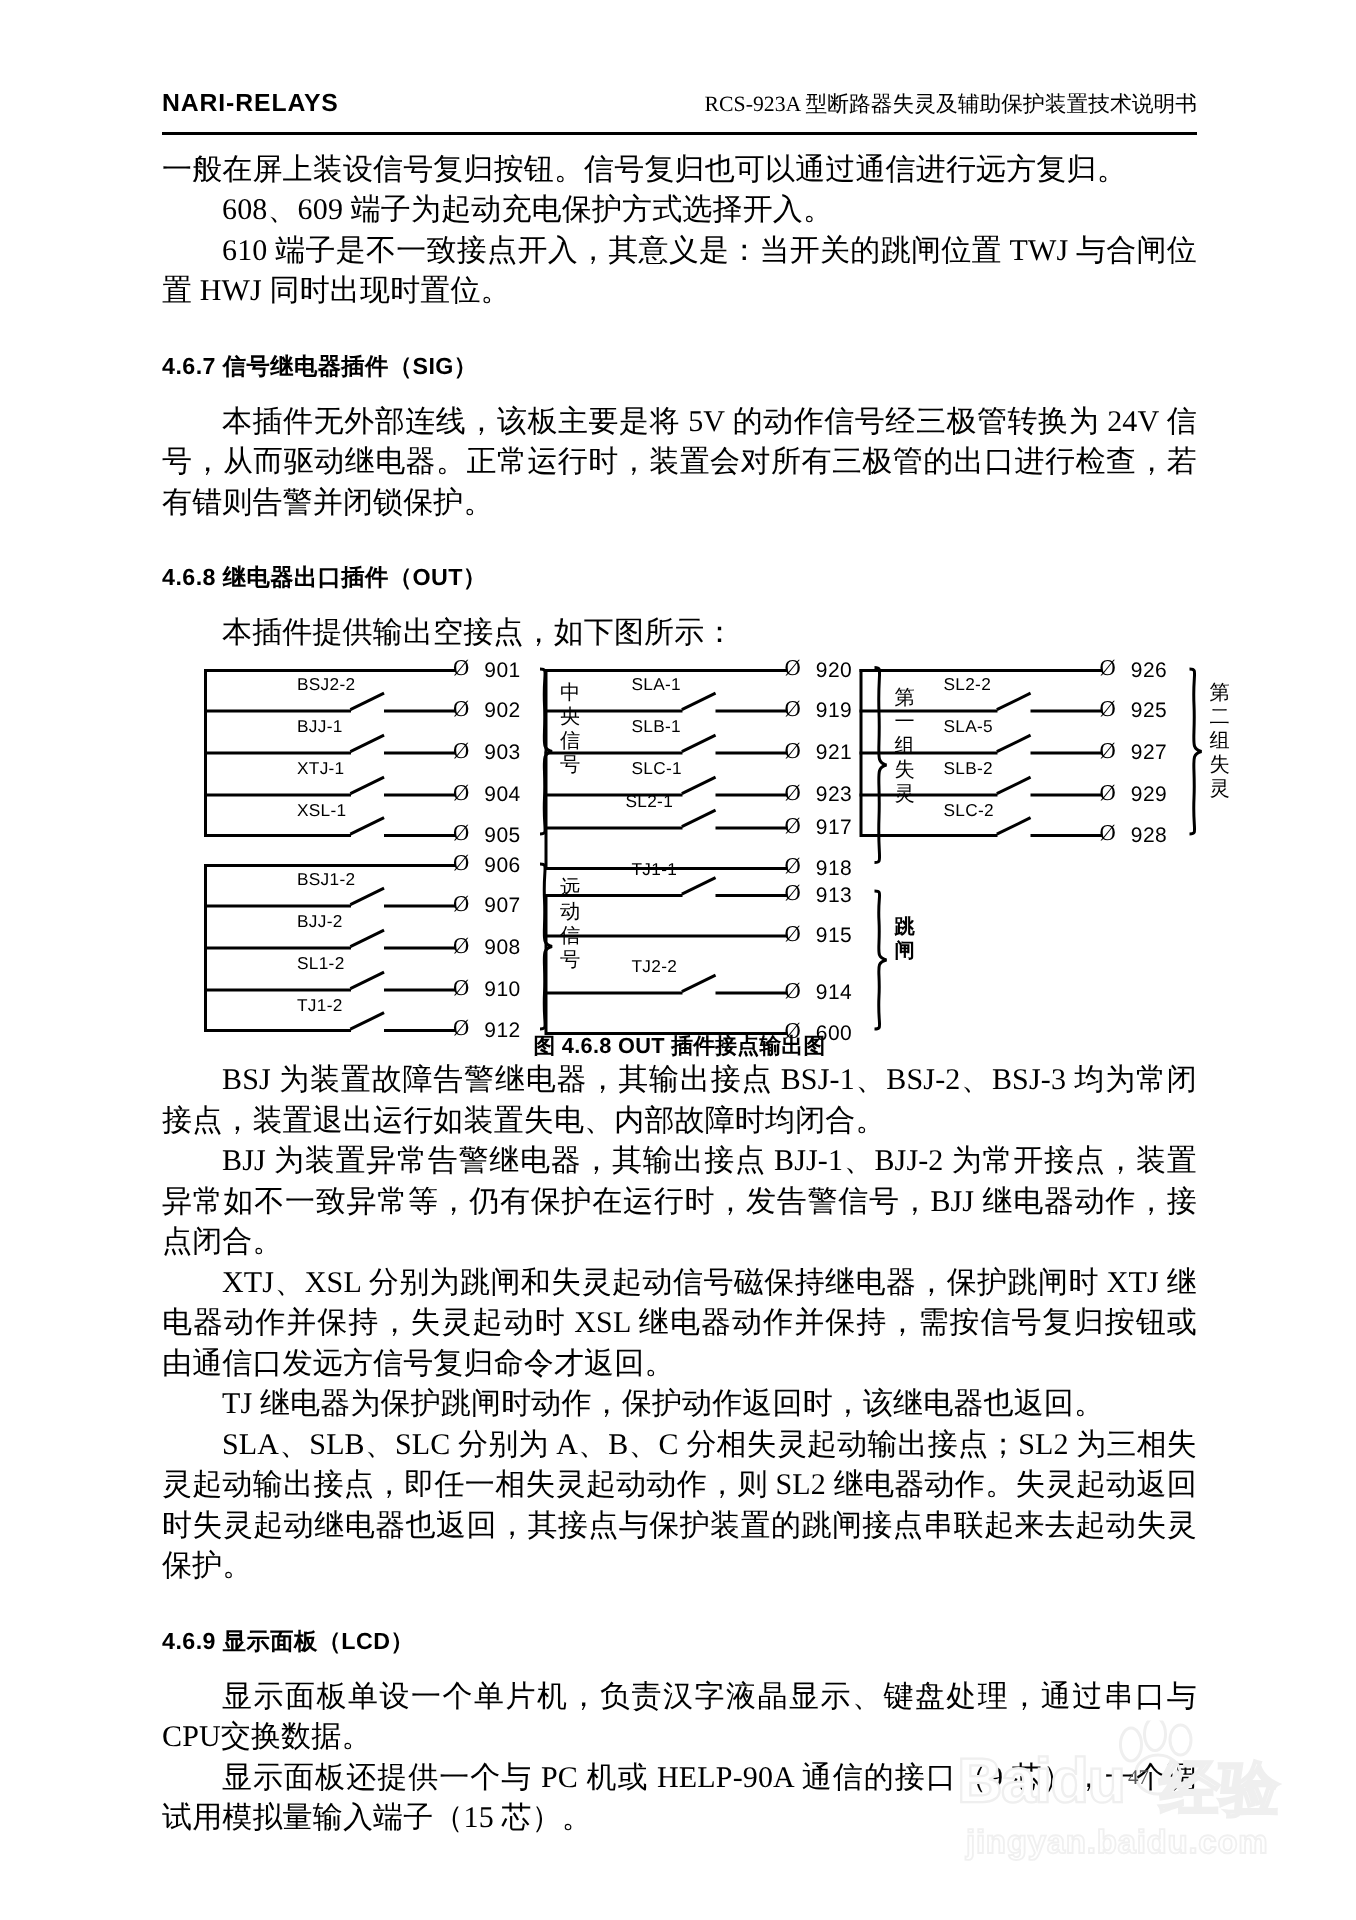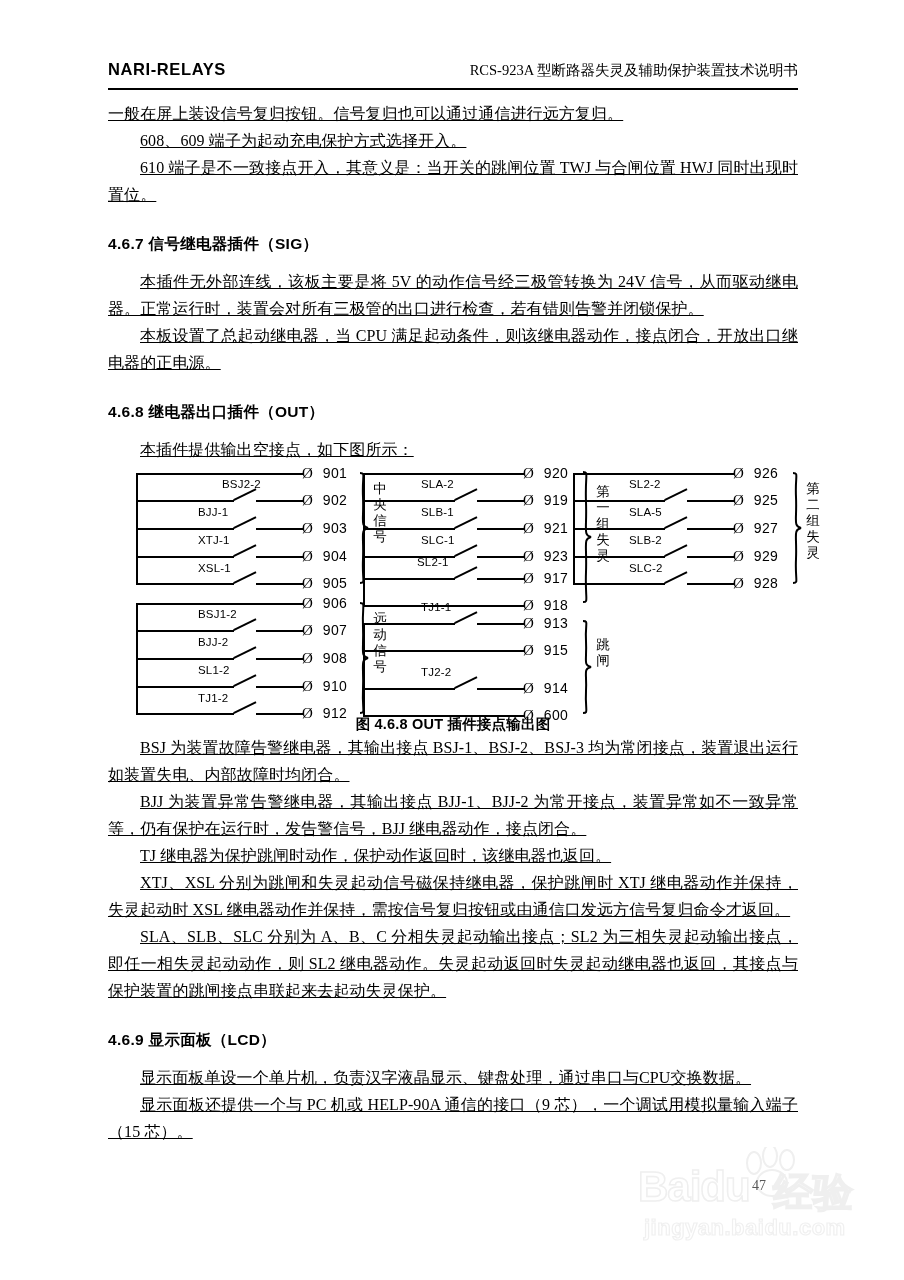--- a/index.html
+++ b/index.html
@@ -53,26 +53,25 @@
 
   
   .content {
     position: absolute;
     left: 108px;
     top: 100px;
     width: 690px;
   }
   p.para {
     margin: 0;
-    font-size: 16px;
+    font-size: 20px;
     line-height: 27px;
     text-align: justify;
     text-justify: inter-ideograph;
     letter-spacing: 0.1px;
-    text-decoration: underline;
   }
   p.indent { text-indent: 2em; }
   h3.sec {
     margin: 0;
     font-family: "Liberation Sans", "DejaVu Sans", sans-serif;
     font-size: 15.5px;
     font-weight: bold;
     letter-spacing: 0.3px;
   }
   .sp-sec-before { height: 26px; }
@@ -232,21 +231,20 @@
 
     <p class="para">一般在屏上装设信号复归按钮。信号复归也可以通过通信进行远方复归。</p>
     <p class="para indent">608、609 端子为起动充电保护方式选择开入。</p>
     <p class="para indent">610 端子是不一致接点开入，其意义是：当开关的跳闸位置 TWJ 与合闸位置 HWJ 同时出现时置位。</p>
 
     <div class="sp-sec-before"></div>
     <h3 class="sec">4.6.7  信号继电器插件（SIG）</h3>
     <div class="sp-sec-after"></div>
 
     <p class="para indent">本插件无外部连线，该板主要是将 5V 的动作信号经三极管转换为 24V 信号，从而驱动继电器。正常运行时，装置会对所有三极管的出口进行检查，若有错则告警并闭锁保护。</p>
-    <p class="para indent">本板设置了总起动继电器，当 CPU 满足起动条件，则该继电器动作，接点闭合，开放出口继电器的正电源。</p>
 
     <div class="sp-sec-before"></div>
     <h3 class="sec">4.6.8  继电器出口插件（OUT）</h3>
     <div class="sp-sec-after"></div>
 
     <p class="para indent">本插件提供输出空接点，如下图所示：</p>
 
     <div class="figure">
 
       <div class="grp" style="left:28px; top:10px; width:200px; height:112px;">
@@ -262,21 +260,21 @@
         <div class="hline" style="left:120px; top:27px; width:48px;"></div>
         <div class="hline" style="left:120px; top:55px; width:48px;"></div>
         <div class="hline" style="left:120px; top:83px; width:48px;"></div>
         <div class="hline" style="left:120px; top:110px;width:48px;"></div>
 
         <div class="contact" style="left:98px; top:17px;"></div>
         <div class="contact" style="left:98px; top:45px;"></div>
         <div class="contact" style="left:98px; top:73px;"></div>
         <div class="contact" style="left:98px; top:100px;"></div>
 
-        <span class="clabel" style="left:62px; top:5px;margin-left:24px;">BSJ2-2</span>
+        <span class="clabel" style="left:62px; top:5px;">BSJ2-2</span>
         <span class="clabel" style="left:62px; top:33px;">BJJ-1</span>
         <span class="clabel" style="left:62px; top:61px;">XTJ-1</span>
         <span class="clabel" style="left:62px; top:89px;">XSL-1</span>
 
         <div class="term" style="left:166px; top:-8px;">
           <span class="phi">Ø</span>
           <span class="tnum">901</span>
         </div>
         <div class="term" style="left:166px; top:19px;">
           <span class="phi">Ø</span>
@@ -359,21 +357,21 @@
         <div class="hline" style="left:0; top:110px;width:92px;"></div>
         <div class="hline" style="left:0; top:137px;width:162px;"></div>
         <div class="hline" style="left:114px; top:32px; width:48px;"></div>
         <div class="hline" style="left:114px; top:60px; width:48px;"></div>
         <div class="hline" style="left:114px; top:88px; width:48px;"></div>
         <div class="hline" style="left:114px; top:110px;width:48px;"></div>
         <div class="contact" style="left:92px; top:22px;"></div>
         <div class="contact" style="left:92px; top:50px;"></div>
         <div class="contact" style="left:92px; top:78px;"></div>
         <div class="contact" style="left:92px; top:100px;"></div>
-        <span class="clabel" style="left:58px; top:10px;">SLA-2</span>
+        <span class="clabel" style="left:58px; top:10px;">SLA-1</span>
         <span class="clabel" style="left:58px; top:38px;">SLB-1</span>
         <span class="clabel" style="left:58px; top:66px;">SLC-1</span>
         <span class="clabel" style="left:54px; top:88px;">SL2-1</span>
         <div class="term" style="left:160px; top:-3px;">
           <span class="phi">Ø</span>
           <span class="tnum">920</span>
         </div>
         <div class="term" style="left:160px; top:24px;">
           <span class="phi">Ø</span>
           <span class="tnum">919</span>
@@ -428,21 +426,21 @@
         </div>
         <div class="term" style="left:160px; top:84px;">
           <span class="phi">Ø</span>
           <span class="tnum">600</span>
         </div>
         <div class="brace" style="left:218px; top:-4px;">
           <svg width="12" height="96" viewBox="0 0 12 96">
             <path d="M2 2 C8 2 4 4 5 22 C6 42 2 46 10 48 C2 50 6 54 5 72 C4 92 8 94 2 94" fill="none" stroke="#000" stroke-width="2"></path>
           </svg>
         </div>
-        <div class="vcap" style="left:232px; top:14px;">跳闸</div>
+        <div class="vcap" style="left:232px; top:14px;font-weight:bold;">跳闸</div>
       </div>
 
       <div class="grp" style="left:465px; top:10px; width:200px; height:112px;">
         <div class="vline" style="left:0; top:0; height:110px;"></div>
         <div class="hline" style="left:0; top:0;   width:162px;"></div>
         <div class="hline" style="left:0; top:27px;width:92px;"></div>
         <div class="hline" style="left:0; top:55px;width:92px;"></div>
         <div class="hline" style="left:0; top:83px;width:92px;"></div>
         <div class="hline" style="left:0; top:110px;width:92px;"></div>
         <div class="hline" style="left:114px; top:27px; width:48px;"></div>
@@ -484,22 +482,22 @@
         </div>
         <div class="vcap" style="left:232px; top:8px;">第二组失灵</div>
       </div>
 
     </div>
 
     <p class="fig-cap">图 4.6.8  OUT 插件接点输出图</p>
 
     <p class="para indent">BSJ 为装置故障告警继电器，其输出接点 BSJ-1、BSJ-2、BSJ-3 均为常闭接点，装置退出运行如装置失电、内部故障时均闭合。</p>
     <p class="para indent">BJJ 为装置异常告警继电器，其输出接点 BJJ-1、BJJ-2 为常开接点，装置异常如不一致异常等，仍有保护在运行时，发告警信号，BJJ 继电器动作，接点闭合。</p>
+    <p class="para indent">XTJ、XSL 分别为跳闸和失灵起动信号磁保持继电器，保护跳闸时 XTJ 继电器动作并保持，失灵起动时 XSL 继电器动作并保持，需按信号复归按钮或由通信口发远方信号复归命令才返回。</p>
     <p class="para indent">TJ 继电器为保护跳闸时动作，保护动作返回时，该继电器也返回。</p>
-    <p class="para indent">XTJ、XSL 分别为跳闸和失灵起动信号磁保持继电器，保护跳闸时 XTJ 继电器动作并保持，失灵起动时 XSL 继电器动作并保持，需按信号复归按钮或由通信口发远方信号复归命令才返回。</p>
     <p class="para indent">SLA、SLB、SLC 分别为 A、B、C 分相失灵起动输出接点；SL2 为三相失灵起动输出接点，即任一相失灵起动动作，则 SL2 继电器动作。失灵起动返回时失灵起动继电器也返回，其接点与保护装置的跳闸接点串联起来去起动失灵保护。</p>
 
     <div class="sp-sec-before"></div>
     <h3 class="sec">4.6.9  显示面板（LCD）</h3>
     <div class="sp-sec-after"></div>
 
     <p class="para indent">显示面板单设一个单片机，负责汉字液晶显示、键盘处理，通过串口与CPU交换数据。</p>
     <p class="para indent">显示面板还提供一个与 PC 机或 HELP-90A 通信的接口（9 芯），一个调试用模拟量输入端子（15 芯）。</p>
 
   </div>

